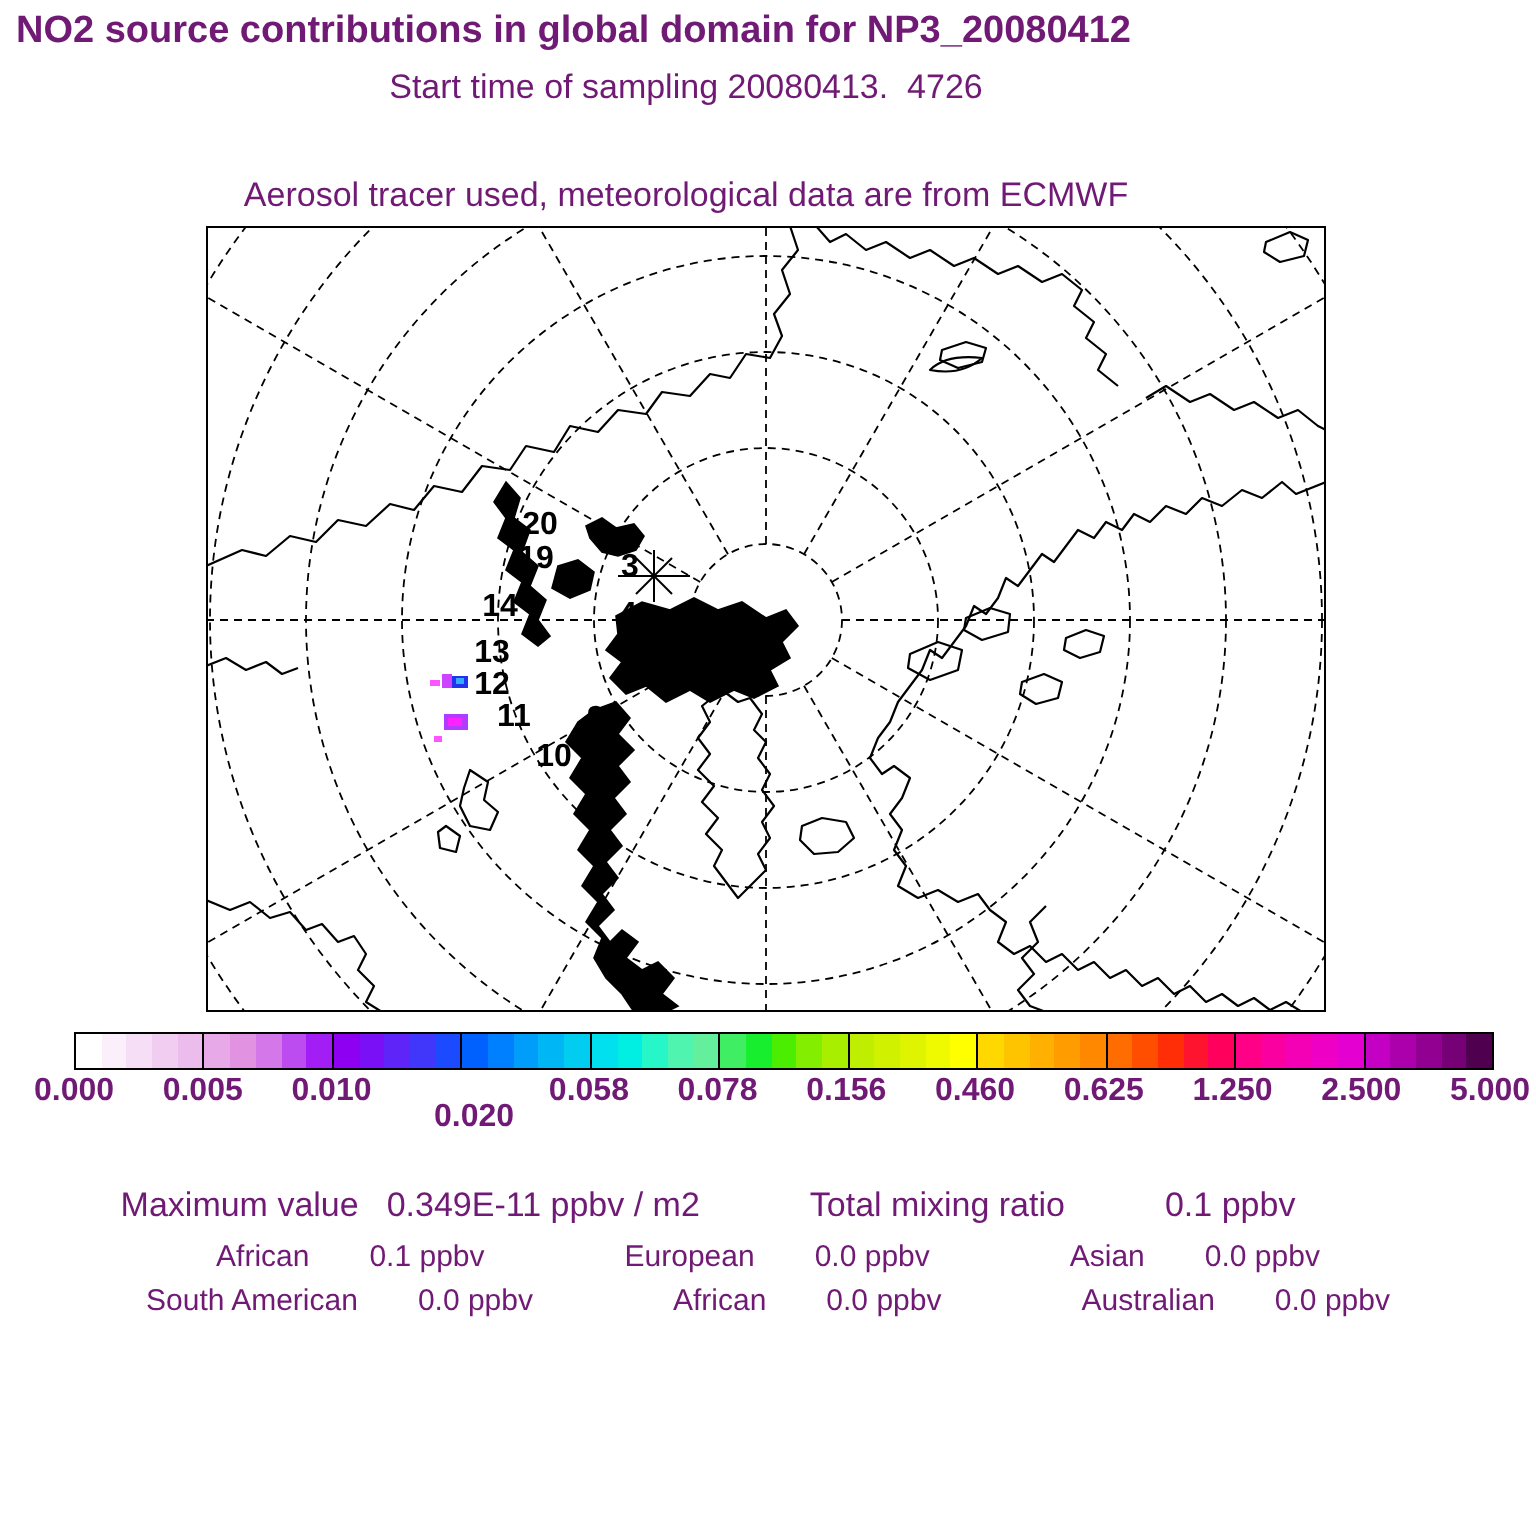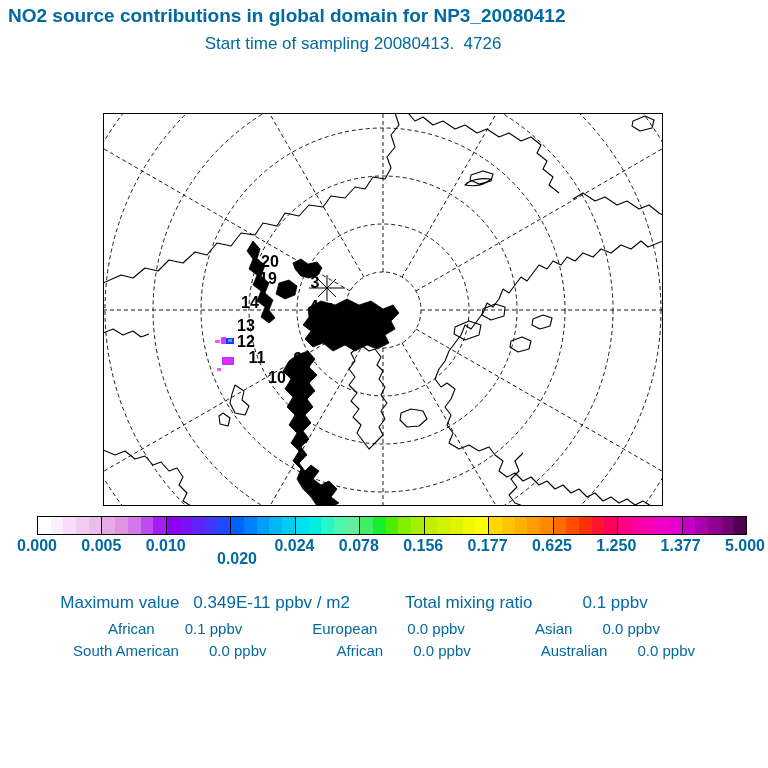--- a/index.html
+++ b/index.html
@@ -1,20 +1,20 @@
 <!DOCTYPE html>
 <html><head>
 <meta charset="utf-8">
 <style>
   html,body{margin:0;padding:0;background:#ffffff;}
   .page{position:relative;width:768px;height:768px;background:#ffffff;overflow:hidden;
-        font-family:"Liberation Sans","DejaVu Sans",sans-serif;color:#0369a1;}
+        font-family:"Liberation Sans","DejaVu Sans",sans-serif;color:#701a75;}
   .pre{white-space:pre;}
   .title{position:absolute;left:8px;top:5px;font-size:19px;font-weight:700;letter-spacing:0px;}
-  .hline{position:absolute;left:10px;width:686px;display:flex;justify-content:center;font-size:17px;}
+  .hline{position:absolute;left:0;width:686px;display:flex;justify-content:center;font-size:17px;}
   .hline2{top:34px;gap:44px;}
   .hline3{top:61px;gap:52px;}
   .hline4{top:88px;}
   .mapwrap{position:absolute;left:103px;top:113px;width:560px;height:393px;}
   .mapwrap svg{display:block;}
   
   .cbar{position:absolute;left:37px;top:516px;width:708px;height:17px;display:flex;
         border:1px solid #000;box-sizing:content-box;}
   .cb-seg{flex:1 1 0;display:flex;}
   .cb-seg + .cb-seg{border-left:1px solid #000;}
@@ -36,20 +36,23 @@
 </head>
 <body>
 
 <div class="page">
 
   <div class="title pre">NO2 source contributions in global domain for NP3_20080412</div>
 
   <div class="hline hline2">
     <span class="pre">Start time of sampling 20080413.  4726</span>
   </div>
+  <div class="hline hline4">
+    <span class="pre">Aerosol tracer used, meteorological data are from ECMWF</span>
+  </div>
 
   <div class="mapwrap">
     <svg id="mapsvg" width="560" height="393" viewBox="0 0 560 393">
       <defs>
         <clipPath id="frameclip">
             <rect x="0" y="0" width="560" height="393"></rect>
           </clipPath>
       </defs>
       <g clip-path="url(#frameclip)">
 
@@ -216,27 +219,27 @@
         <div class="cb-cell" style="background: rgb(145, 0, 145);"></div>
         <div class="cb-cell" style="background: rgb(118, 0, 118);"></div>
         <div class="cb-cell" style="background: rgb(79, 0, 79);"></div>
       </div>
     </div>
   <div class="cb-ticks" id="cbticks">
       <span class="cb-tick" style="left: 37px;">0.000</span>
       <span class="cb-tick" style="left: 101.364px;">0.005</span>
       <span class="cb-tick" style="left: 165.727px;">0.010</span>
       <span class="cb-tick" style="left: 237px; margin-top: 13px;">0.020</span>
-      <span class="cb-tick" style="left: 294.455px;">0.024</span>
+      <span class="cb-tick" style="left: 294.455px;">0.058</span>
       <span class="cb-tick" style="left: 358.818px;">0.078</span>
       <span class="cb-tick" style="left: 423.182px;">0.156</span>
-      <span class="cb-tick" style="left: 487.545px;">0.177</span>
+      <span class="cb-tick" style="left: 487.545px;">0.460</span>
       <span class="cb-tick" style="left: 551.909px; text-align: right;">0.625</span>
       <span class="cb-tick" style="left: 616.273px;">1.250</span>
-      <span class="cb-tick" style="left: 680.636px;">1.377</span>
+      <span class="cb-tick" style="left: 680.636px;">2.500</span>
       <span class="cb-tick" style="left: 745px;">5.000</span>
     </div>
 
 
   <div class="stats1">
     <span class="g1 pre">Maximum value</span>
     <span class="g2 pre">0.349E-11 ppbv / m2</span>
     <span class="g3 pre">Total mixing ratio</span>
     <span class="pre">0.1 ppbv</span>
   </div>

